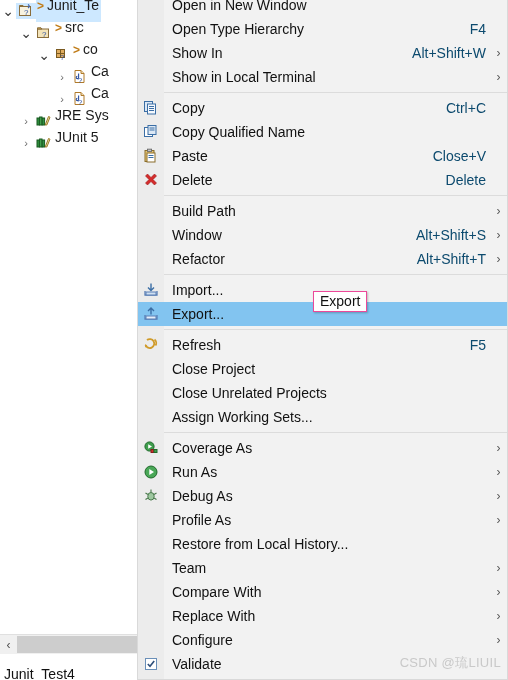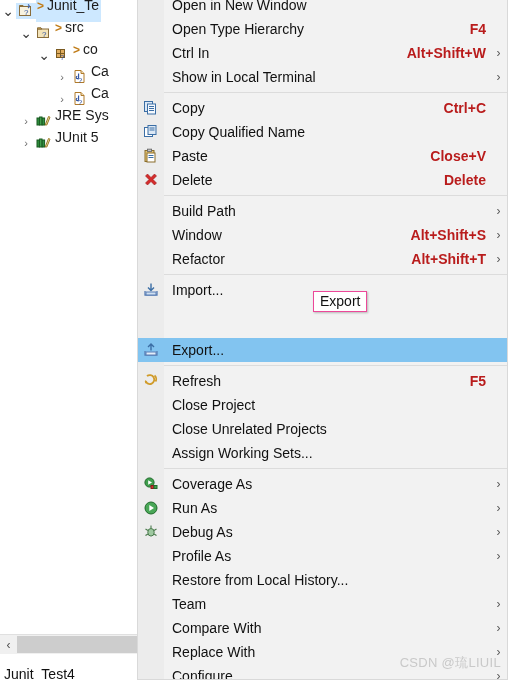--- a/index.html
+++ b/index.html
@@ -146,43 +146,41 @@
   }
   .mi {
     position: relative;
     height: 24px;
     display: flex;
     align-items: center;
     white-space: nowrap;
   }
   .mi.highlight {
     background: #82c4f0;
-    margin-top: 36px;
   }
   .mi-icon {
     width: 26px;
     min-width: 26px;
     height: 24px;
     display: flex;
     align-items: center;
     justify-content: center;
   }
   .mi-label {
     flex: 1;
     padding-left: 8px;
     color: #111111;
     font-size: 14px;
     overflow: hidden;
   }
   .mi-accel {
-    color: #b91c1c;
+    color: #0c4a6e;
     font-size: 14px;
     padding-right: 4px;
     text-align: right;
-    font-weight: bold;
   }
   .mi-sub {
     width: 17px;
     min-width: 17px;
     text-align: center;
     color: #5a5a5a;
     font-size: 12px;
   }
   .mi-sub.empty { color: transparent; }
   .sep {
@@ -331,21 +329,21 @@
         <span class="mi-sub empty"></span>
       </div>
       <div class="mi">
         <span class="mi-icon"></span>
         <span class="mi-label">Open Type Hierarchy</span>
         <span class="mi-accel">F4</span>
         <span class="mi-sub empty"></span>
       </div>
       <div class="mi">
         <span class="mi-icon"></span>
-        <span class="mi-label">Ctrl In</span>
+        <span class="mi-label">Show In</span>
         <span class="mi-accel">Alt+Shift+W</span>
         <span class="mi-sub">›</span>
       </div>
       <div class="mi">
         <span class="mi-icon"></span>
         <span class="mi-label">Show in Local Terminal</span>
         <span class="mi-accel"></span>
         <span class="mi-sub">›</span>
       </div>
       <div class="sep"></div>

